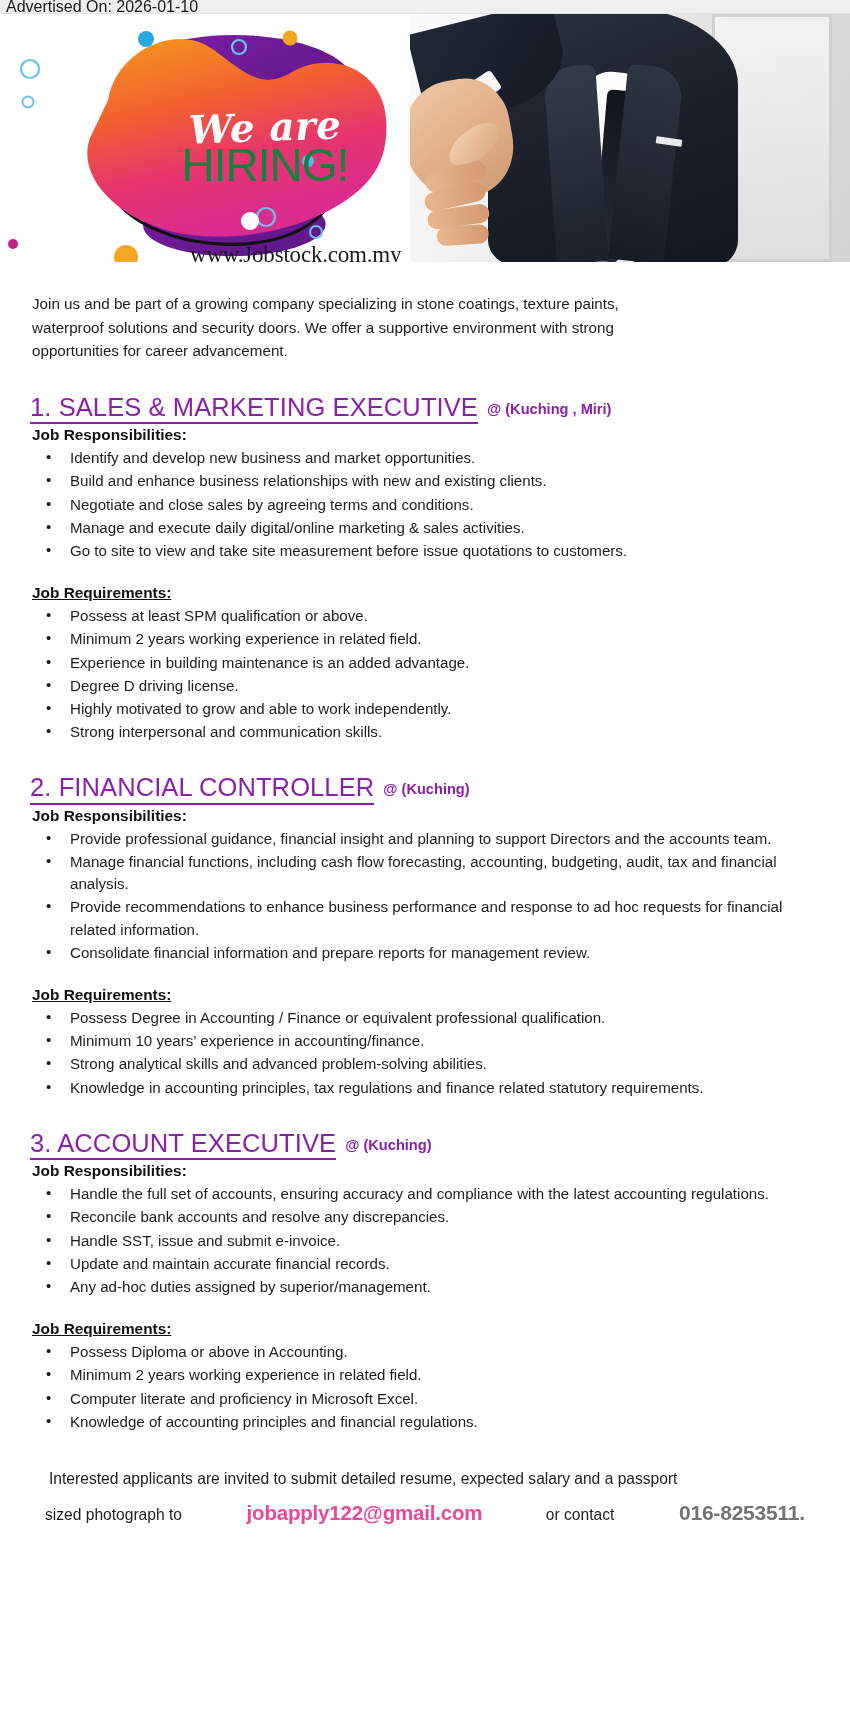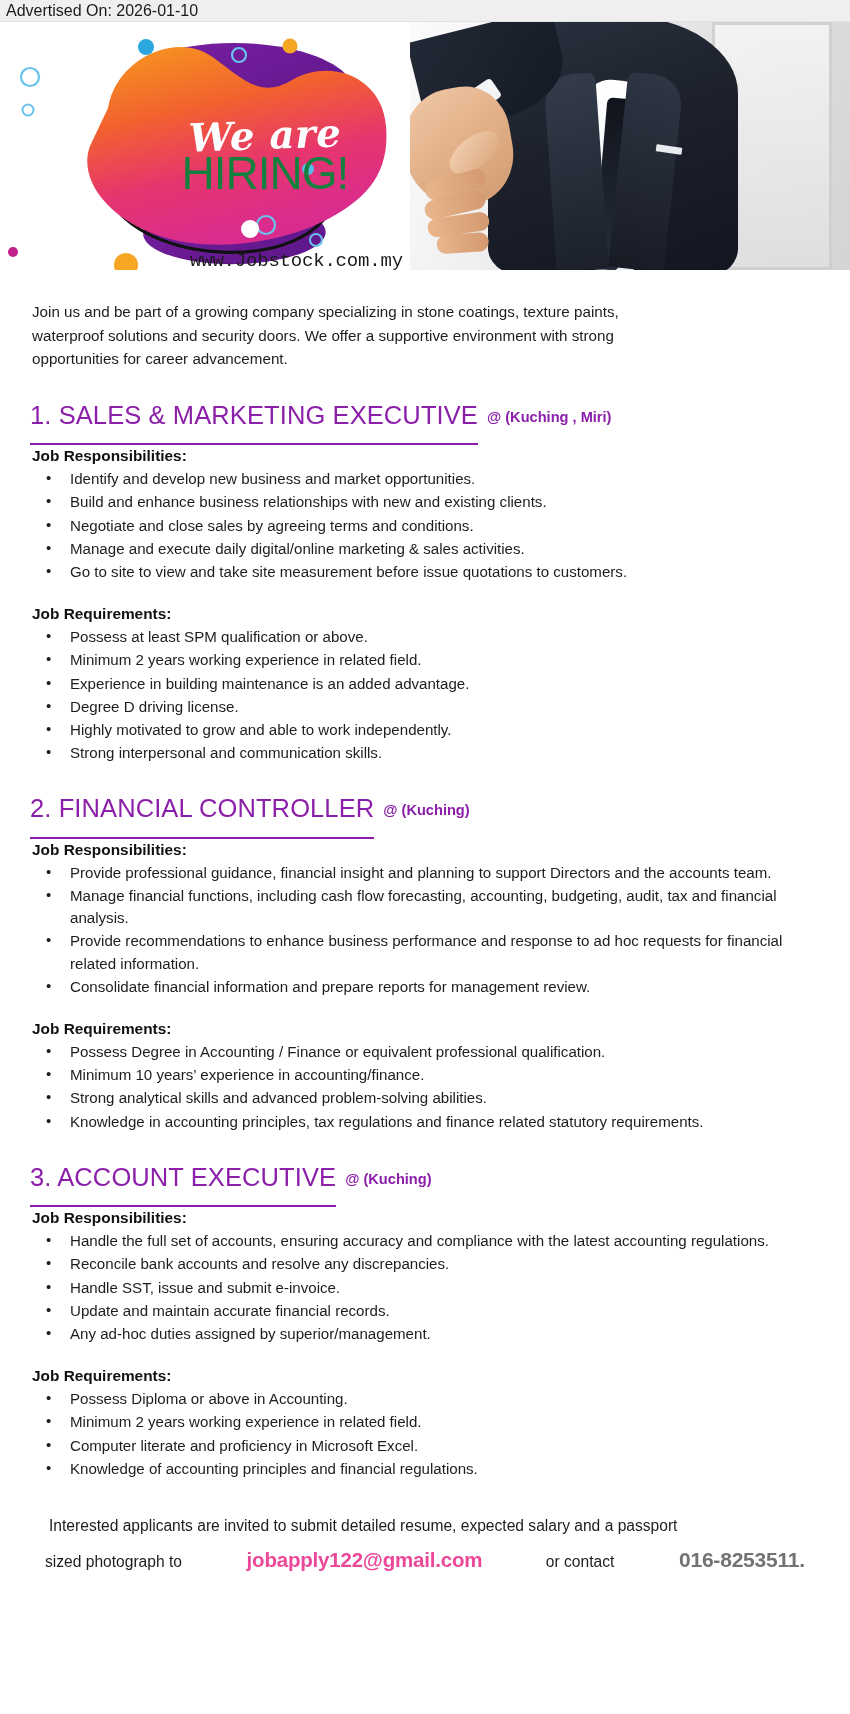--- a/index.html
+++ b/index.html
@@ -6,21 +6,21 @@
   html, body { margin: 0; padding: 0; }
   body {
     width: 850px;
     background: #ffffff;
     font-family: "Liberation Sans", sans-serif;
     color: #1a1a1a;
   }
 
   
   .ad-bar {
-    height: 22px;
+    height: 14px;
     background: #efefef;
     border-bottom: 1px solid #e2e2e2;
     display: flex;
     align-items: center;
     padding-left: 6px;
   }
 
   
   .banner {
     position: relative;
@@ -155,23 +155,23 @@
     font-weight: normal;
     font-size: 46px;
     color: #15803d;
     letter-spacing: -1px;
     line-height: .95;
     margin-top: -2px;
   }
   .site-url {
     position: absolute;
     left: 190px; top: 228px;
-    font-size: 19px;
+    font-size: 23px;
     color: #1b1b1b;
-    font-family: Liberation Mono, monospace;
+    font-family: Liberation Serif, serif;
     letter-spacing: -.2px;
   }
 
   
   .content {
     padding: 16px 30px 0 30px;
   }
   .intro {
     font-size: 15.2px;
     line-height: 1.55;
@@ -187,39 +187,39 @@
     align-items: baseline;
     gap: 9px;
     margin-bottom: 1px;
   }
   .job-title {
     font-size: 25.5px;
     color: #8B1FA9;
     font-weight: normal;
     letter-spacing: .1px;
     border-bottom: 2px solid #8B1FA9;
-    padding-bottom: 14px;
+    padding-bottom: 1px;
     line-height: 1.12;
   }
   .job-loc {
     font-size: 14.6px;
     font-weight: bold;
     color: #8B1FA9;
     position: relative;
     top: -2px;
     white-space: nowrap;
   }
 
   .sub-head {
     font-size: 15.4px;
     font-weight: bold;
     color: #111111;
     margin: 2px 0 3px 2px;
   }
-  .sub-head.req { margin-top: 22px; }
+  .sub-head.req { margin-top: 22px; text-decoration: underline; }
 
   ul.bullets {
     list-style: none;
     margin: 0;
     padding: 0 0 0 14px;
   }
   ul.bullets li {
     position: relative;
     font-size: 15.1px;
     line-height: 1.47;

